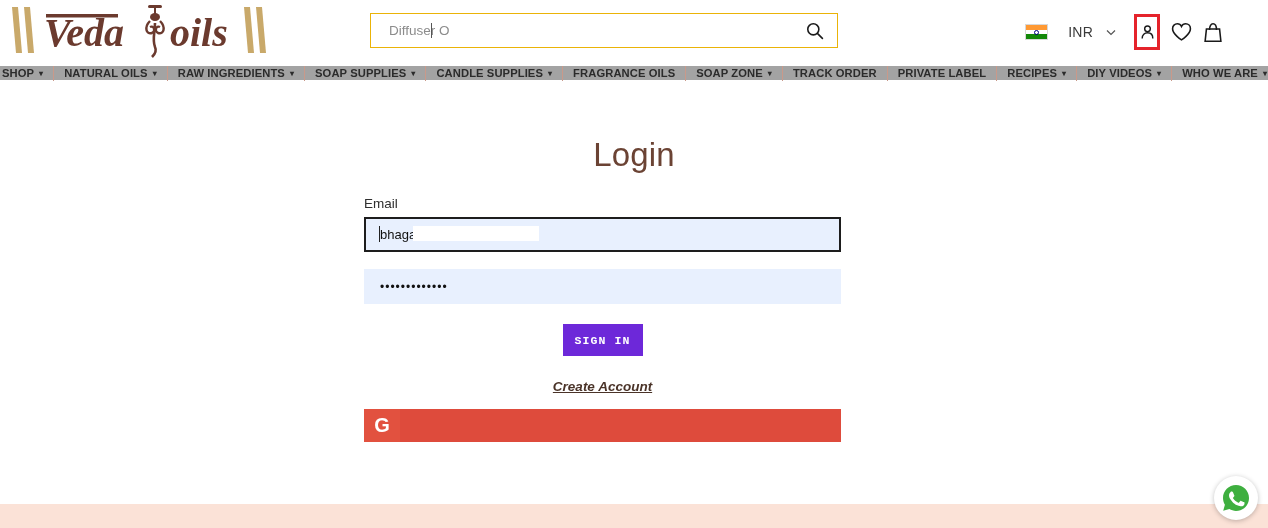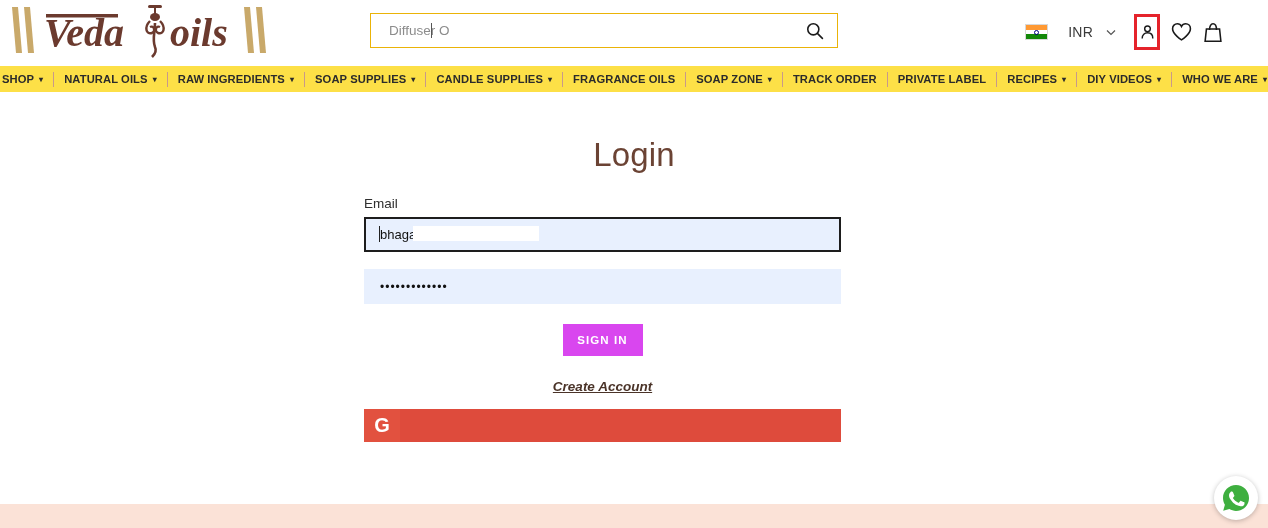--- a/index.html
+++ b/index.html
@@ -87,22 +87,22 @@
     border: 3px solid #E5232B;
     width: 26px; height: 36px;
     display:flex; align-items:center; justify-content:center;
     margin-left: 4px; margin-right: 2px;
     background: #fff; cursor: pointer;
   }
 
   
   .nav {
     position: absolute; top: 66px; left: 0;
-    width: 1268px; height: 26px;
-    background: #fde047;
+    width: 1268px; height: 14px;
+    background: #a3a3a3;
     display: flex; align-items: center; justify-content: center;
   }
   .nav-inner { display: flex; align-items: center; height: 26px; }
   .nav-item {
     display: flex; align-items: center; gap: 5px;
     padding: 0 10px; height: 15px;
     font-size: 11.2px; font-weight: bold; color: #2b2b2b;
     letter-spacing: .1px; white-space: nowrap;
     border-right: 1px solid #C9998A; cursor: pointer;
   }
@@ -152,23 +152,23 @@
     font-size: 12px; color: #111; letter-spacing: 1px;
     padding: 0 16px; outline: none;
   }
   .link {
     font-size: 13.5px; font-weight: bold; color: #4a3328;
     text-decoration: underline; cursor: pointer; display:inline-block;
   }
   .forgot-wrap { margin-top: 20px; text-align:center; }
   .signin-wrap { margin-top: 20px; text-align:center; }
   .btn-signin {
-    background: #d946ef; color: #ffffff;
+    background: #6d28d9; color: #ffffff;
     border: none; width: 80px; height: 32px;
-    font-family: Liberation Sans, sans-serif;
+    font-family: Liberation Mono, monospace;
     font-size: 11.5px; font-weight: bold; letter-spacing: 1.1px;
     cursor: pointer;
   }
   .create-wrap { margin-top: 21px; text-align:center;font-style:italic; }
   .google-btn {
     margin-top: 14px;
     width: 477px; height: 33px;
     background: #DE4B3C;
     display:flex; align-items:center; cursor:pointer;
   }

